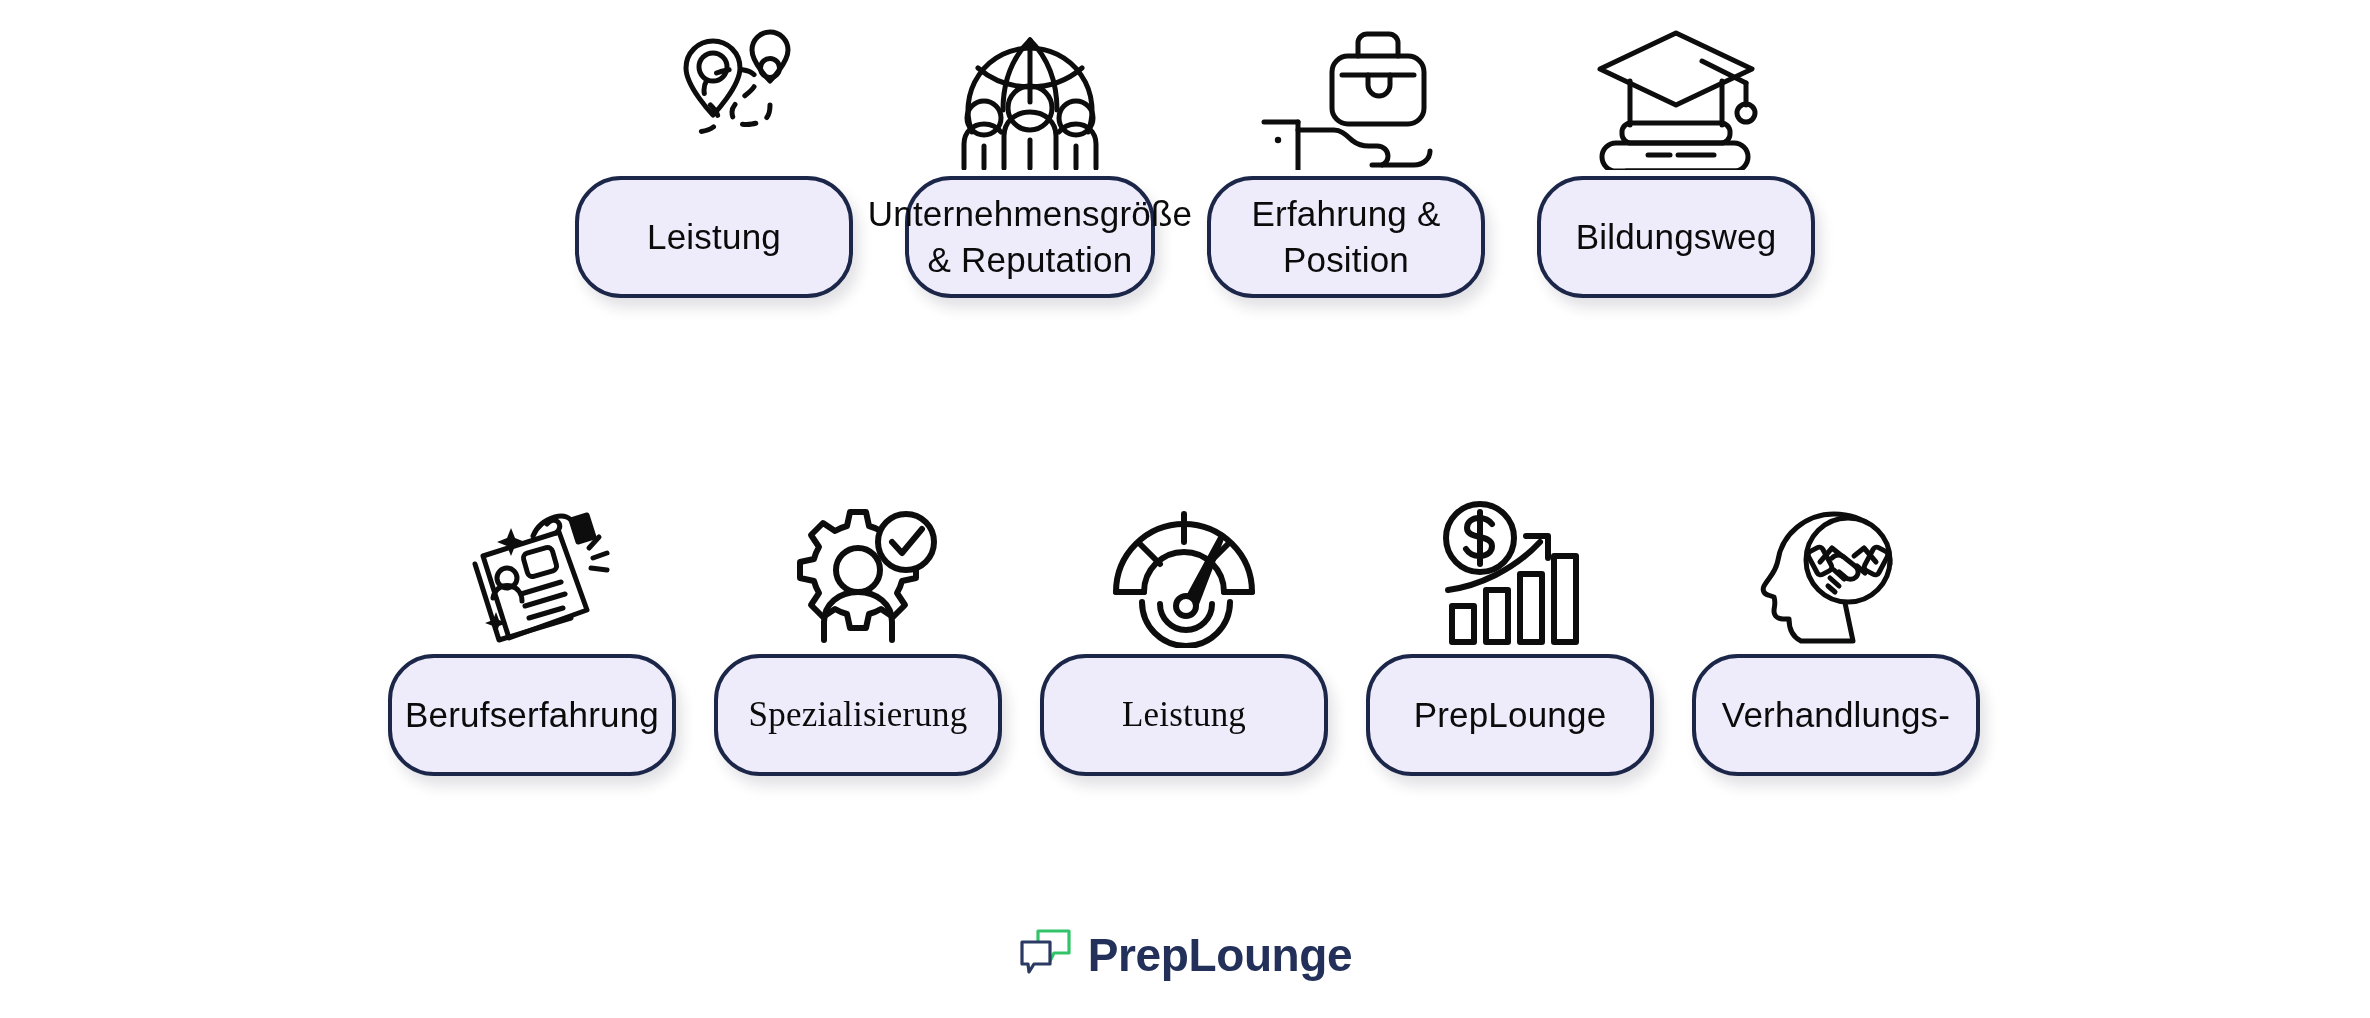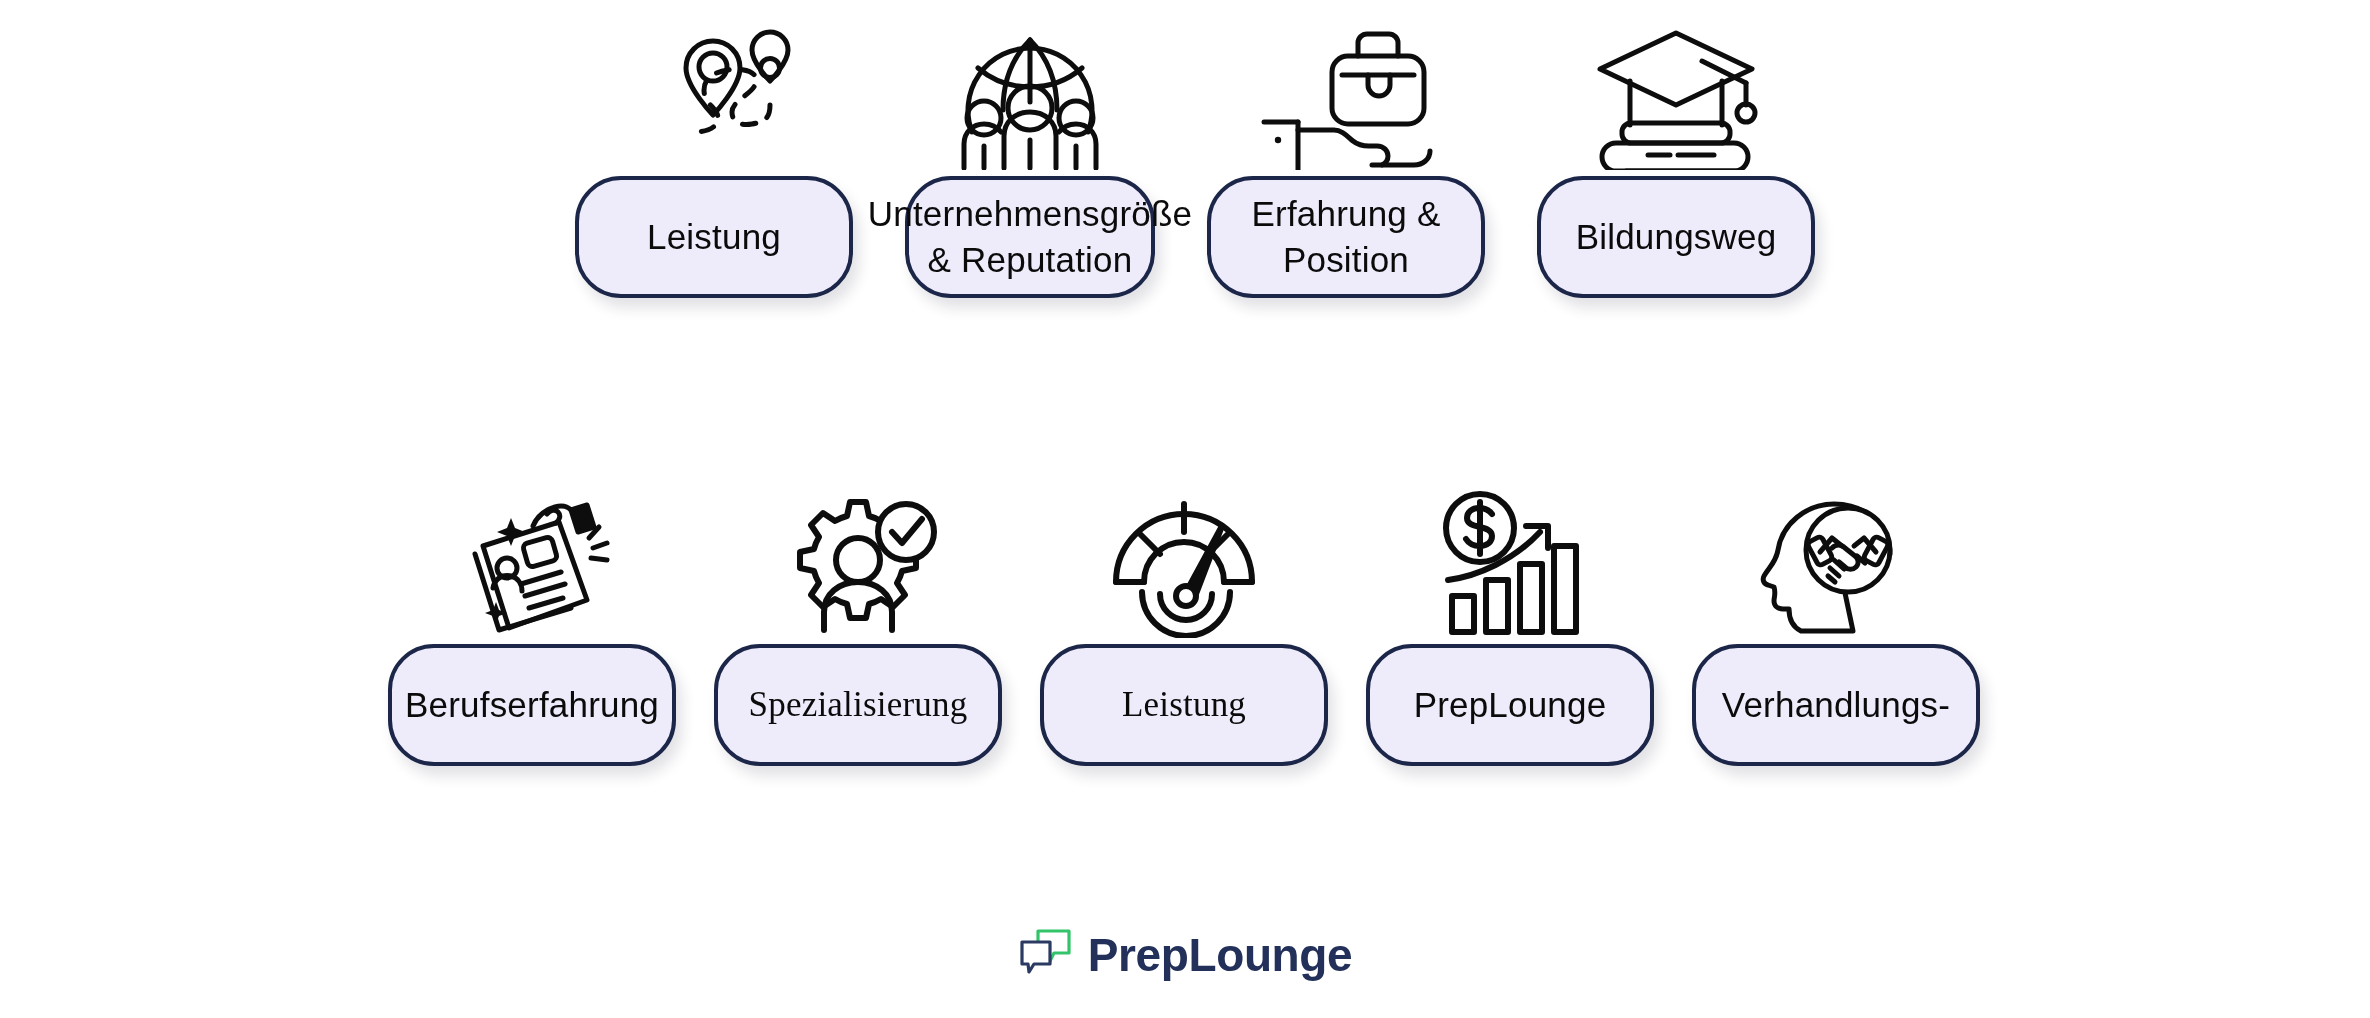--- a/index.html
+++ b/index.html
@@ -29,21 +29,21 @@
     justify-content: center;
   }
   .row-top {
     left: 250px;
     top: 10px;
     width: 1890px;
     gap: 52px;
   }
   .row-bottom {
     left: 34px;
-    top: 460px;
+    top: 470px;
     width: 2300px;
     gap: 38px;
   }
 
   
   .item {
     position: relative;
     display: flex;
     flex-direction: column;
     align-items: center;

